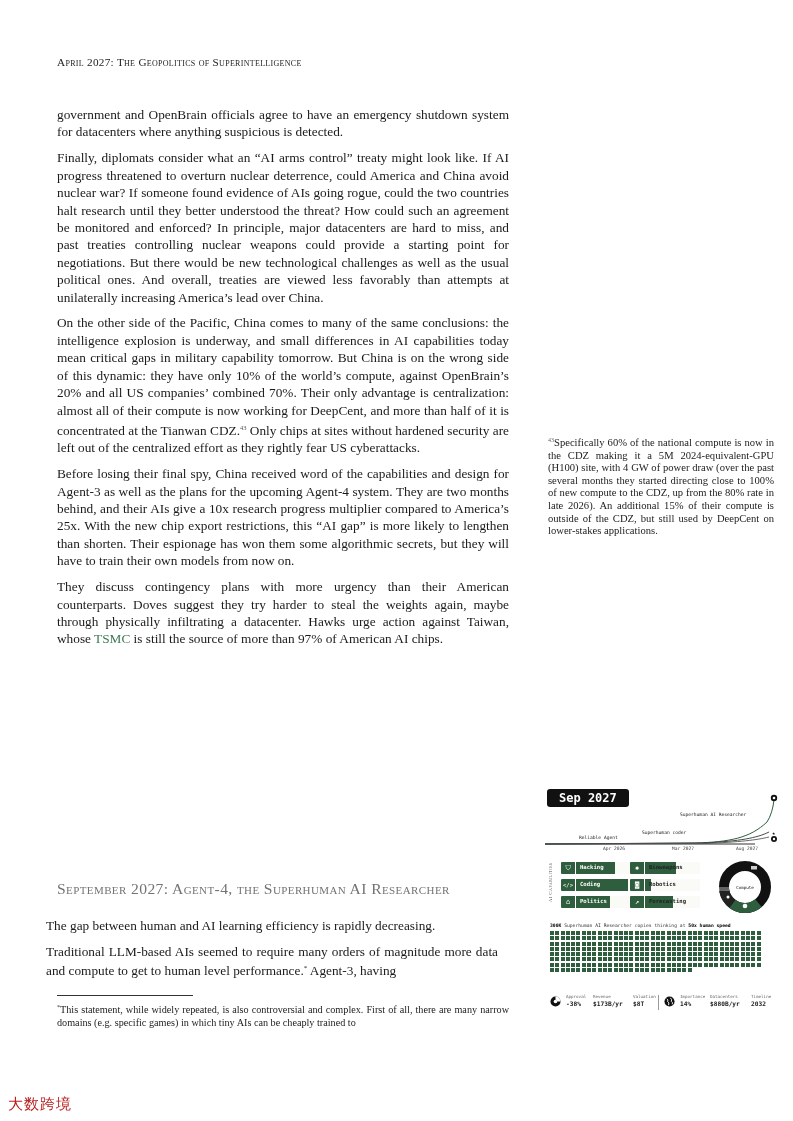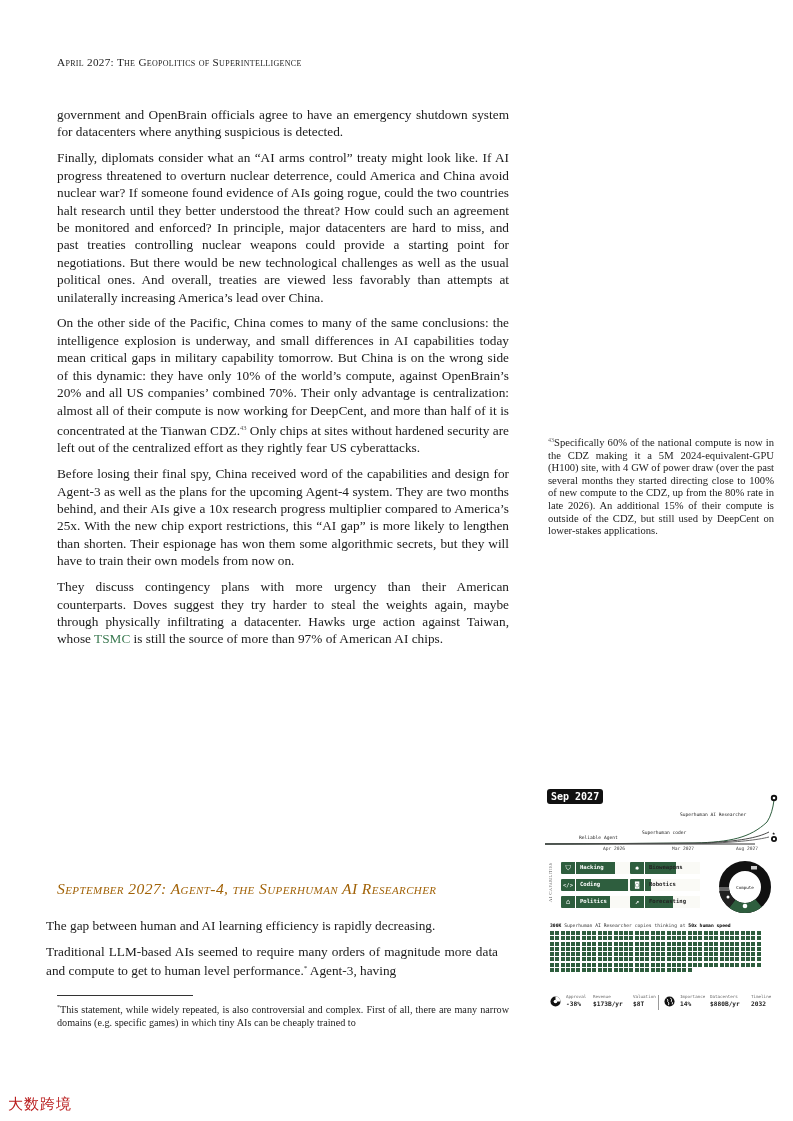--- a/index.html
+++ b/index.html
@@ -15,21 +15,21 @@
       position: absolute; left: 57px; top: 106px; width: 452px;
       font-size: 13.3px; line-height: 17.4px; text-align: justify;
       hyphens: manual;
     }
     .main-col p { margin-bottom: 8.5px; }
     .main-col a { color: #3c7a52; text-decoration: none; }
     .main-col sup { font-size: 6.5px; vertical-align: 5px; color: #555; }
 
     .section-heading {
       position: absolute; left: 57px; top: 880px; width: 470px;
-      font-size: 15.6px; font-variant: small-caps; letter-spacing: 0.4px; color: #a16207; font-style: italic;
+      font-size: 15.6px; font-variant: small-caps; letter-spacing: 0.4px; color: #737373;
     }
     .section-body {
       position: absolute; left: 46px; top: 917px; width: 452px;
       font-size: 13.3px; line-height: 17.4px; text-align: justify;
     }
     .section-body p { margin-bottom: 8.5px; }
     .section-body sup { font-size: 7px; vertical-align: 5px; }
 
     .footnote-rule { position: absolute; left: 57px; top: 995px; width: 136px; height: 1px; background: #333; }
     .footnote-bottom {
@@ -39,21 +39,21 @@
     .footnote-bottom sup { font-size: 6px; vertical-align: 4px; }
 
     .sidenote {
       position: absolute; left: 548px; top: 434px; width: 226px;
       font-size: 10.6px; line-height: 12.6px; text-align: justify; color: #222;
     }
     .sidenote sup { font-size: 6px; vertical-align: 4px; color: #666; }
 
     
     .widget { position: absolute; left: 545px; top: 788px; width: 240px; height: 230px; font-family: "DejaVu Sans Mono", "Liberation Mono", monospace; color: #222; }
-    .date-badge { position: absolute; left: 2px; top: 1px; background: #111; color: #fff; font-size: 10px; font-weight: bold; padding: 2px 4px; border-radius: 3px; }
+    .date-badge { position: absolute; left: 2px; top: 1px; background: #111; color: #fff; font-size: 12px; font-weight: bold; padding: 2px 12px; border-radius: 3px; }
     .timeline { position: absolute; left: 0; top: 0; width: 240px; height: 66px; }
     .timeline svg { position: absolute; left: 0; top: 0; }
     .tl-label { position: absolute; font-size: 4.6px; color: #222; white-space: nowrap; }
     .tl-tick { position: absolute; font-size: 4.6px; color: #444; white-space: nowrap; }
 
     .cap-side { position: absolute; left: -1px; top: 70px; width: 10px; height: 56px; }
     .cap-side span { position: absolute; left: -22px; top: 22px; transform: rotate(-90deg); font-size: 5px; font-variant: small-caps; color: #555; white-space: nowrap; width: 56px; text-align: center; font-family: "Liberation Serif", serif; letter-spacing: 0.4px; }
     .cap { position: absolute; height: 12px; display: flex; align-items: stretch; }
     .cap .ic { width: 15px; background: #2e5e3e; color: #fff; font-size: 7px; display:flex; align-items:center; justify-content:center; border-right: 1px solid #fff; border-radius: 1px 0 0 1px; }
     .cap .bar { position: relative; width: 55px; background: #fafaf6; }

